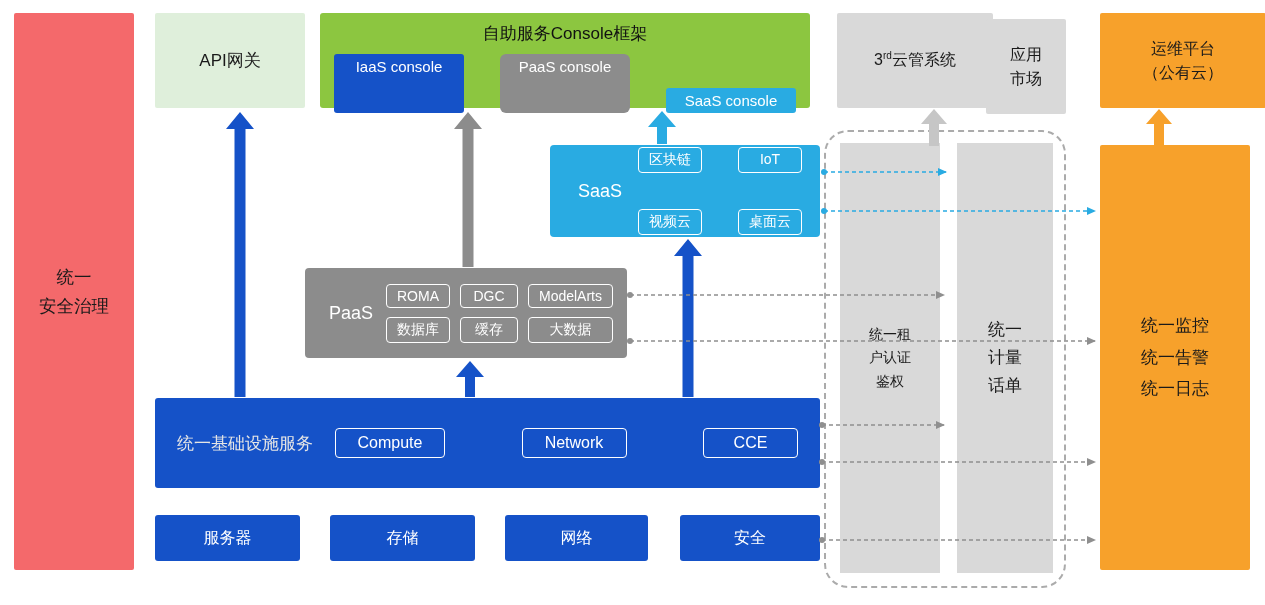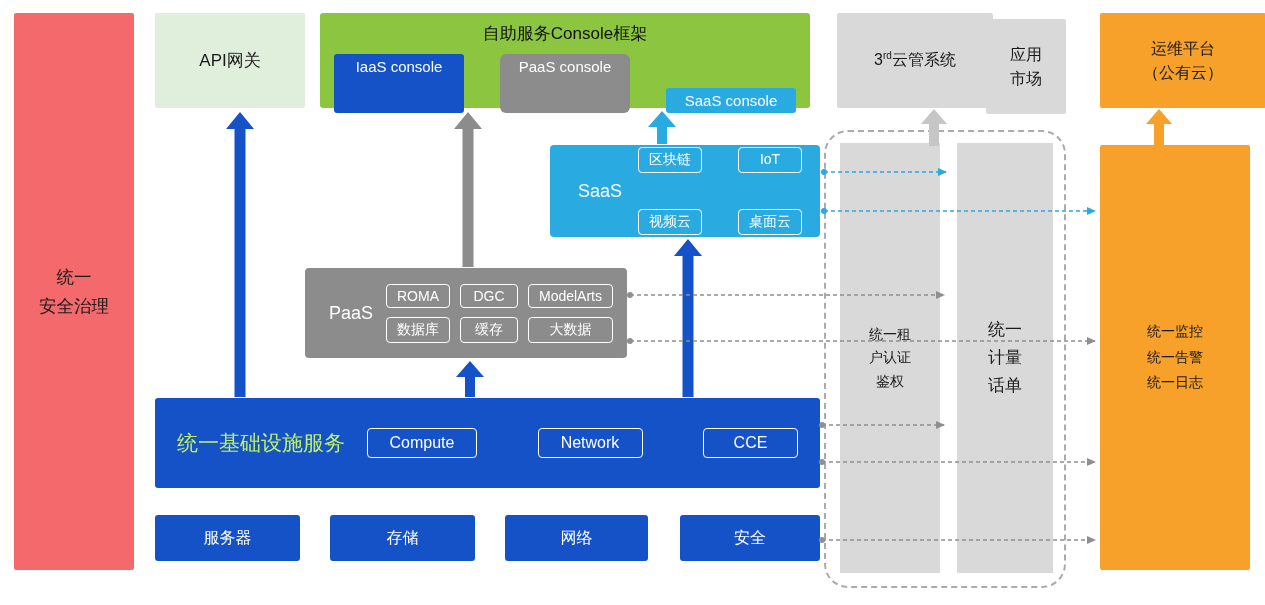--- a/index.html
+++ b/index.html
@@ -34,31 +34,31 @@
 
   .paas-box { left:305px; top:268px; width:322px; height:90px; background:var(--gray,#8C8C8C); border-radius:4px;
               display:flex; align-items:center; }
   .paas-label { color:#fff; font-size:18px; padding-left:24px; }
   .paas-grid { margin-left:auto; margin-right:14px; display:grid; grid-template-columns:auto auto auto; column-gap:10px; row-gap:9px; }
 
   .chip { border:1.5px solid #fff; border-radius:4px; color:#fff; font-size:14px; padding:3px 10px; text-align:center; min-width:58px; }
 
   .infra-box { left:155px; top:398px; width:665px; height:90px; background:var(--blue,#1552C8); border-radius:3px;
                display:flex; align-items:center; padding:0 22px; }
-  .infra-label { color:#bef264; font-size:21px; white-space:nowrap; }
+  .infra-label { color:#e5e5e5; font-size:17px; white-space:nowrap; }
   .infra-chips { display:flex; flex:1; justify-content:space-between; margin-left:22px; }
   .infra-chip { border:1.5px solid #fff; border-radius:4px; color:#fff; font-size:16px; padding:5px 0; text-align:center; }
   .w110 { width:110px; } .w105 { width:105px; } .w95 { width:95px; }
 
   .hw-box { top:515px; height:46px; background:var(--blue,#1552C8); font-size:16px; color:#fff; border-radius:3px; }
 
   .dashed-frame { left:824px; top:130px; width:242px; height:458px; border:2px dashed #ABABAB; border-radius:24px; }
   .auth-bar { left:840px; top:143px; width:100px; height:430px; background:var(--lightgray,#D9D9D9); font-size:14px; line-height:1.65; }
   .billing-bar { left:957px; top:143px; width:96px; height:430px; background:var(--lightgray,#D9D9D9); font-size:17px; line-height:1.65; }
-  .monitor-bar { left:1100px; top:145px; width:150px; height:425px; background:var(--orange,#F7A12B); font-size:14px; line-height:1.85; border-radius:2px; }
+  .monitor-bar { left:1100px; top:145px; width:150px; height:425px; background:var(--orange,#F7A12B); font-size:17px; line-height:1.85; border-radius:2px; }
 
   .overlay { position:absolute; left:0; top:0; z-index:5; pointer-events:none; }
 </style>
 </head>
 <body>
 
 <div class="canvas">
 
   <div class="abs flexc pre ink security-bar">统一
 安全治理</div>

